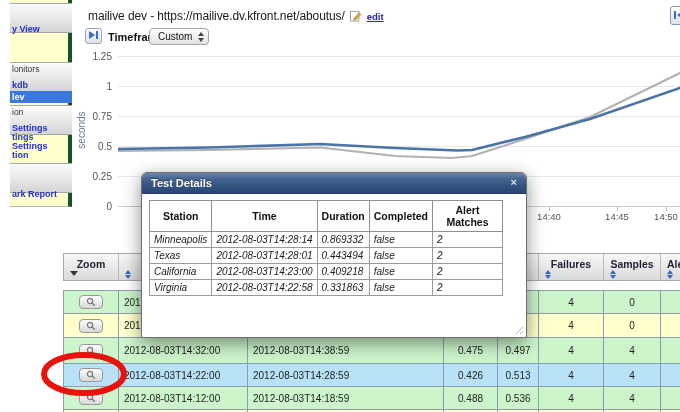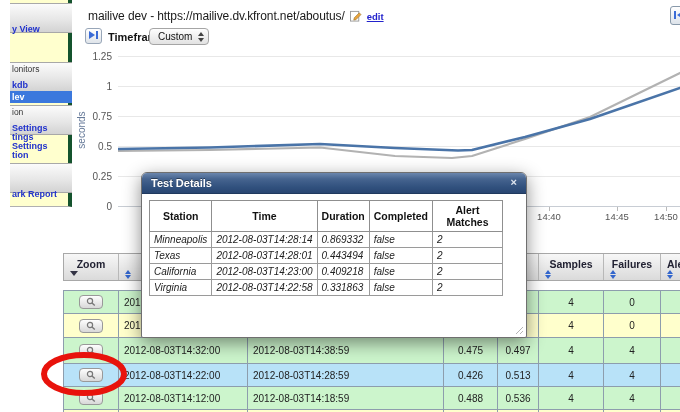--- a/index.html
+++ b/index.html
@@ -189,28 +189,28 @@
     <div class="thcell">
       <div class="sorter">
           <span class="tri-up"></span>
           <span class="tri-dn"></span>
         </div>
     </div>
     <div class="thcell"></div>
     <div class="thcell"></div>
     <div class="thcell"></div>
     <div class="thcell">
-      <div class="th-label">Samples</div>
+      <div class="th-label">Failures</div>
       <div class="sorter">
           <span class="tri-up"></span>
           <span class="tri-dn"></span>
         </div>
     </div>
     <div class="thcell">
-      <div class="th-label">Failures</div>
+      <div class="th-label">Samples</div>
       <div class="sorter">
           <span class="tri-up"></span>
           <span class="tri-dn"></span>
         </div>
     </div>
     <div class="thcell">
       <div class="th-label left">Alert</div>
       <div class="sorter">
           <span class="tri-up"></span>
           <span class="tri-dn"></span>

